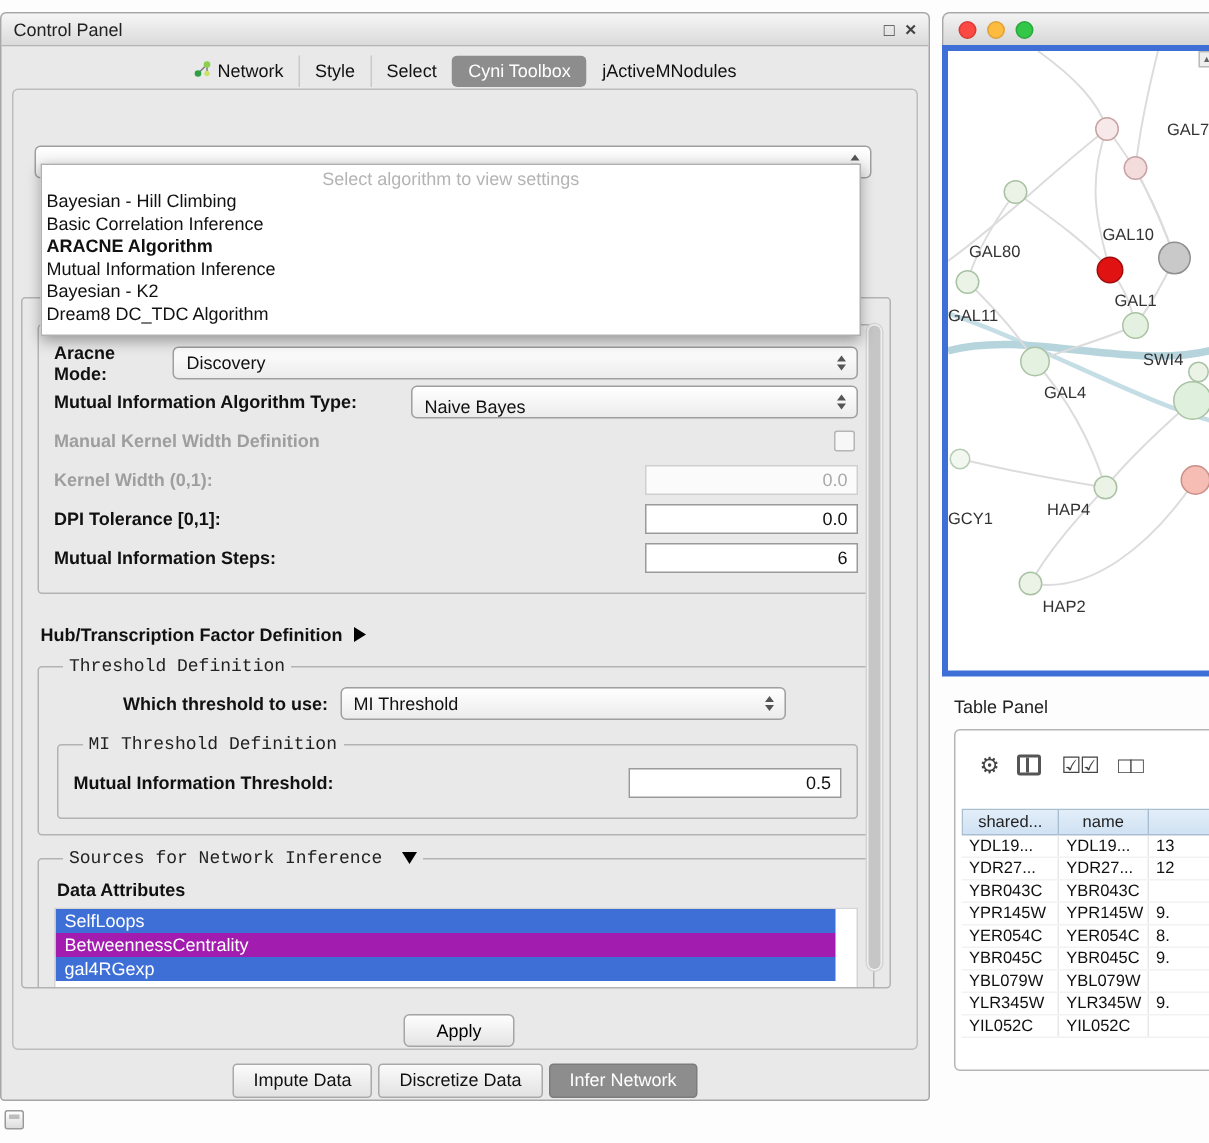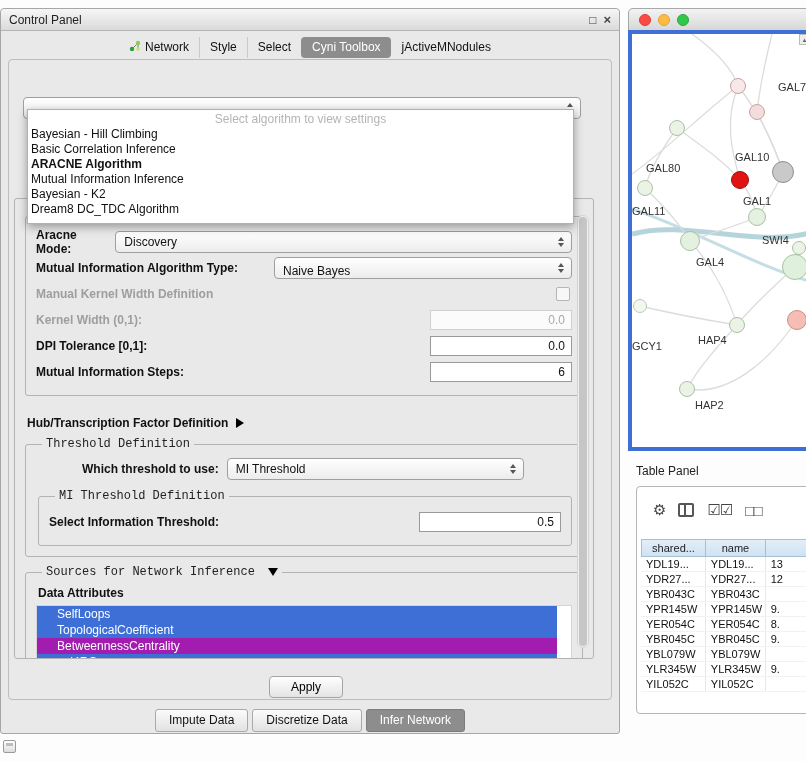--- a/index.html
+++ b/index.html
@@ -70,21 +70,21 @@
   .hub-row { margin:9px 2px 7px; display:flex; align-items:center; gap:8px; }
   .tri-right { width:0; height:0; border-left:8px solid #000; border-top:5px solid transparent;
                border-bottom:5px solid transparent; }
   .tri-down { display:inline-block; width:0; height:0; border-top:8px solid #000;
               border-left:5px solid transparent; border-right:5px solid transparent; margin-left:6px; vertical-align:middle; }
   .threshold-fs { margin-bottom:8px; }
   .which-row { display:flex; align-items:center; margin:2px 0 8px 46px; height:24px; }
   .mi-fs { margin:2px 0 2px 2px; }
   .attr-title { margin:3px 0 5px 2px; }
   .attr-list { height:70px; background:#fff; border:1px solid #d5d5d5; overflow:hidden; }
-  .attr-item { height:16px; line-height:16px; color:#fff; font-size:12px; padding-left:20px;
+  .attr-item { height:16px; line-height:16px; color:#fff; font-size:12px; padding-left:6px;
                width:calc(100% - 14px); white-space:nowrap; overflow:hidden; }
   .vscroll { position:absolute; right:4px; top:10px; bottom:10px; width:12px; background:#efefef;
              border:1px solid #d4d4d4; border-radius:7px; }
   .vthumb { position:absolute; left:1px; right:1px; top:1px; bottom:1px; background:#c6c6c6; border-radius:6px; }
 
   .apply-btn { position:absolute; left:260px; top:616px; width:74px; height:22px;
                border:1px solid #a5a5a5; border-radius:4px; background:linear-gradient(#fefefe,#e4e4e4);
                font-size:12px; font-family:inherit; }
 
   .bottom-tabs { position:absolute; left:0; right:0; top:700px; display:flex; justify-content:center; gap:4px; }
@@ -230,35 +230,34 @@
             <span class="b">Which threshold to use:</span>
             <div class="combo w-which">
               <span>MI Threshold</span>
               <span class="combo-arrows"></span>
             </div>
           </div>
 
           <fieldset class="fs mi-fs">
             <legend class="lg-blue">MI Threshold Definition</legend>
             <div class="frow">
-              <span class="b">Select Information Threshold:</span>
+              <span class="b">Mutual Information Threshold:</span>
               <div class="tfield">0.5</div>
             </div>
           </fieldset>
         </fieldset>
 
         <fieldset class="fs sources-fs">
           <legend>
             <span>Sources for Network Inference</span>
             <span class="tri-down"></span>
           </legend>
           <div class="b attr-title">Data Attributes</div>
           <div class="attr-list" id="attr-list">
               <div class="attr-item" style="background: rgb(62, 111, 214);">SelfLoops</div>
-              <div class="attr-item" style="background: rgb(62, 111, 214);">TopologicalCoefficient</div>
               <div class="attr-item" style="background: #a21caf;">BetweennessCentrality</div>
               <div class="attr-item" style="background: rgb(62, 111, 214);">gal4RGexp</div>
             </div>
 
         </fieldset>
 
         <div class="vscroll">
           <div class="vthumb"></div>
         </div>
       </fieldset>

